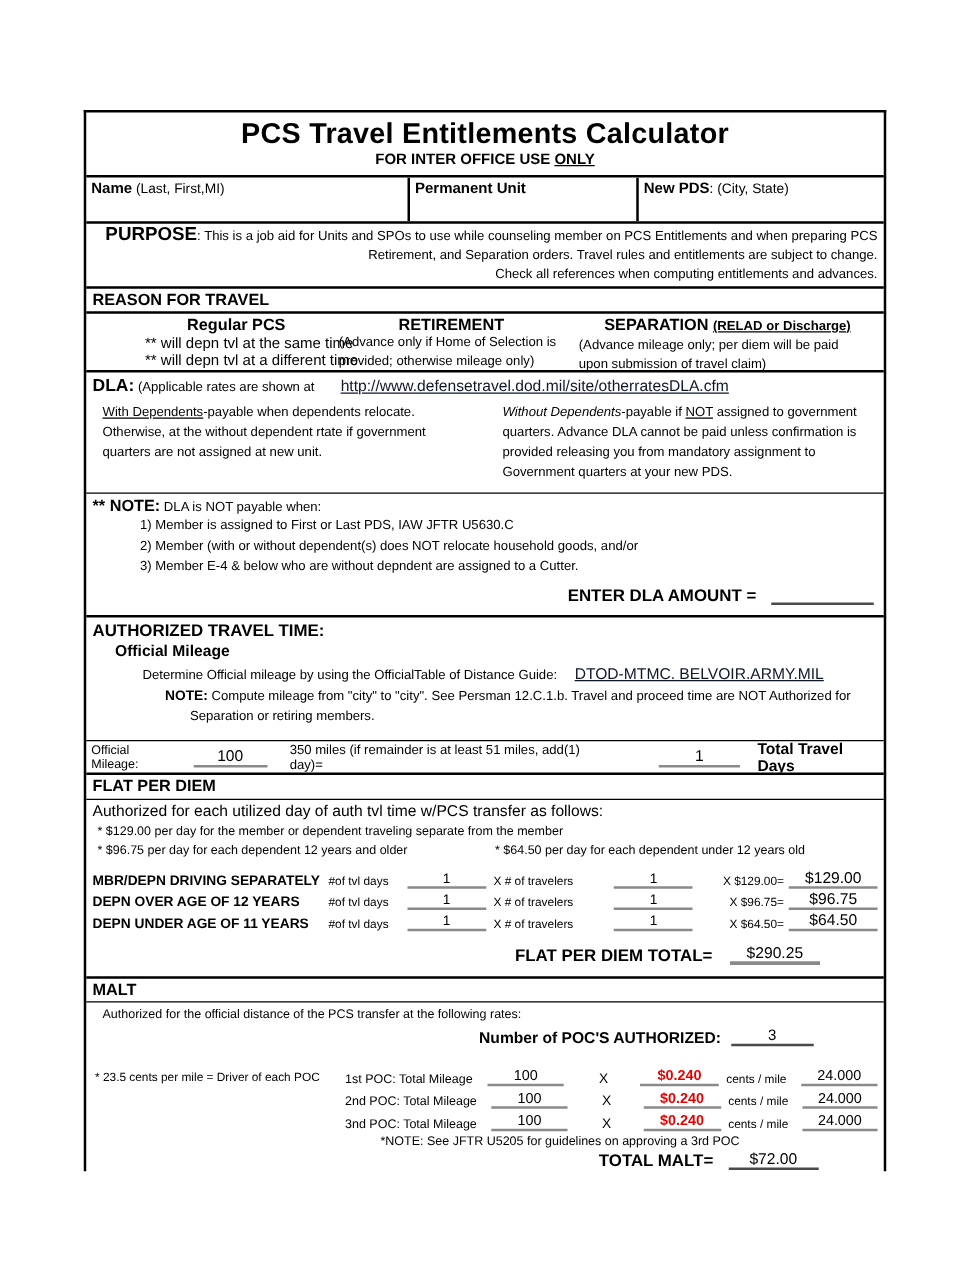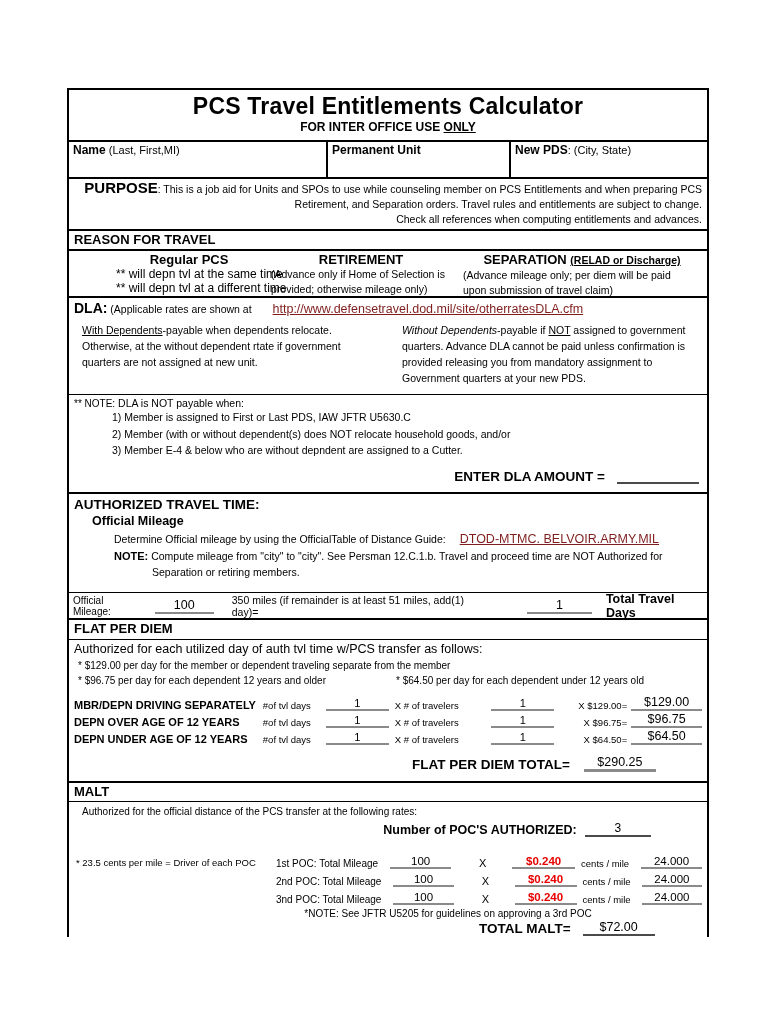--- a/index.html
+++ b/index.html
@@ -36,46 +36,46 @@
   .rs-c2 { width:192px; }
   .rs-c3 { flex:1; }
   .rs-title { text-align:center; font-weight:bold; font-size:13px; line-height:15px; }
   .rs-c1 .rs-line { font-size:12px; line-height:14px; padding-left:3px; white-space:nowrap; }
   .rs-c2 .rs-line, .rs-c3 .rs-line { line-height:15px; padding-left:6px; white-space:nowrap; }
   .rs-note { font-size:10.5px; font-weight:bold; text-decoration:underline; }
 
   
   .sec-dla { height:97px; padding:2px 5px; font-size:10.5px; }
   .dla-lbl { font-weight:bold; font-size:14px; }
-  .link { color:#7f1d1d; text-decoration:underline; cursor:pointer; }
+  .link { color:#0f172a; text-decoration:underline; cursor:pointer; }
   .dla-link { font-size:12.5px; margin-left:18px; }
   .dla-cols { display:flex; margin-top:6px; }
   .dla-col-l { width:316px; padding-left:8px; line-height:16px; }
   .dla-col-r { flex:1; padding-left:12px; line-height:16px; }
   .u { text-decoration:underline; }
   .it { font-style:italic; }
 
   
   .sec-note { height:99px; padding:2px 5px; font-size:10.5px; }
-  .note-lbl { font-weight:normal; font-size:10px; }
+  .note-lbl { font-weight:bold; font-size:13px; }
   .note-item { padding-left:38px; line-height:16.5px; }
   .enter-row { position:absolute; right:8px; bottom:8px; display:flex; align-items:flex-end; }
   .enter-lbl { font-weight:bold; font-size:13.5px; }
   .field { display:inline-block; border-bottom:2px solid #8a8a8a; text-align:center; font-size:12px; }
   .field.dark { border-bottom-color:#4a4a4a; }
   .enter-field { width:82px; margin-left:12px; height:15px; }
 
   
   .sec-att { height:99px; padding:2px 5px; font-size:10.5px; }
   .att-h { font-weight:bold; font-size:13.5px; line-height:17px; }
   .att-sub { font-weight:bold; font-size:12.5px; padding-left:18px; line-height:17px; }
   .att-det { padding-left:40px; line-height:18px; }
   .att-link { font-size:12.5px; margin-left:14px; }
   .att-note { padding-left:40px; line-height:16px; }
-  .att-note b { font-size:11px; }
+  .att-note b { font-size:11px;margin-left:18px; }
   .att-note2 { padding-left:78px; line-height:16px; }
   .sec-miles { height:27px; display:flex; align-items:center; font-size:10px; padding:0 4px; }
   .miles-field { width:62px; margin-left:14px; font-size:12.5px; }
   .miles-rule { margin-left:18px; font-size:10.5px; }
   .days-field { width:68px; margin-left:46px; font-size:12.5px; }
   .days-lbl { margin-left:14px; font-weight:bold; font-size:12.5px; }
 
   
   .sec-fpd-h { height:20px; padding:1px 5px; font-size:13px; font-weight:bold; }
   .sec-fpd { height:143px; padding:1px 5px; }
@@ -226,21 +226,21 @@
         <div class="fpd-row">
           <span class="fpd-label">DEPN OVER AGE OF 12 YEARS</span>
           <span class="fpd-dayslbl">#of tvl days</span>
           <span class="field fpd-days">1</span>
           <span class="fpd-travlbl">X # of travelers</span>
           <span class="field fpd-trav">1</span>
           <span class="fpd-ratelbl">X $96.75=</span>
           <span class="field fpd-amt">$96.75</span>
         </div>
         <div class="fpd-row">
-          <span class="fpd-label">DEPN UNDER AGE OF 12 YEARS</span>
+          <span class="fpd-label">DEPN UNDER AGE OF 11 YEARS</span>
           <span class="fpd-dayslbl">#of tvl days</span>
           <span class="field fpd-days">1</span>
           <span class="fpd-travlbl">X # of travelers</span>
           <span class="field fpd-trav">1</span>
           <span class="fpd-ratelbl">X $64.50=</span>
           <span class="field fpd-amt">$64.50</span>
         </div>
       </div>
       <div class="fpd-total-row">
         <span class="fpd-total-lbl">FLAT PER DIEM TOTAL=</span>

